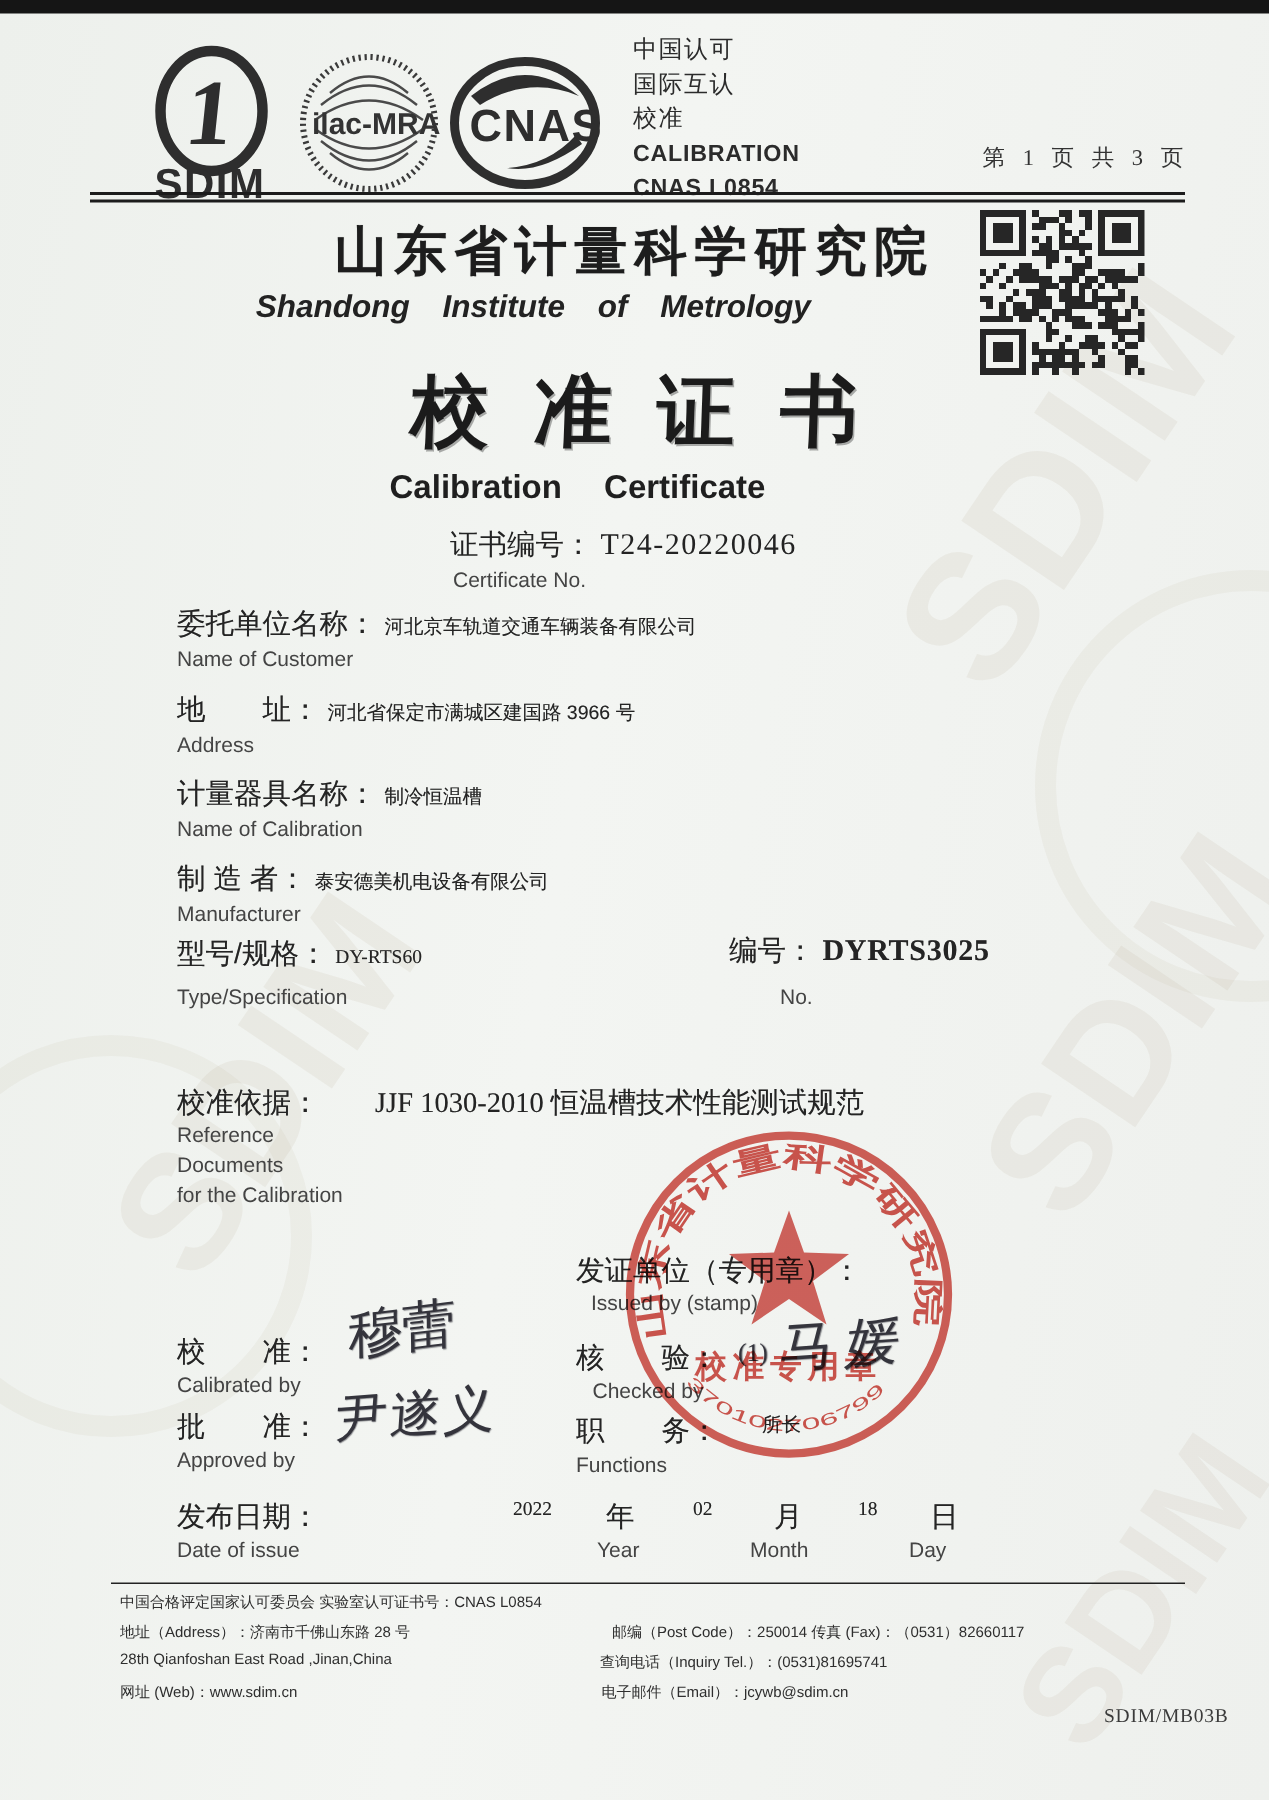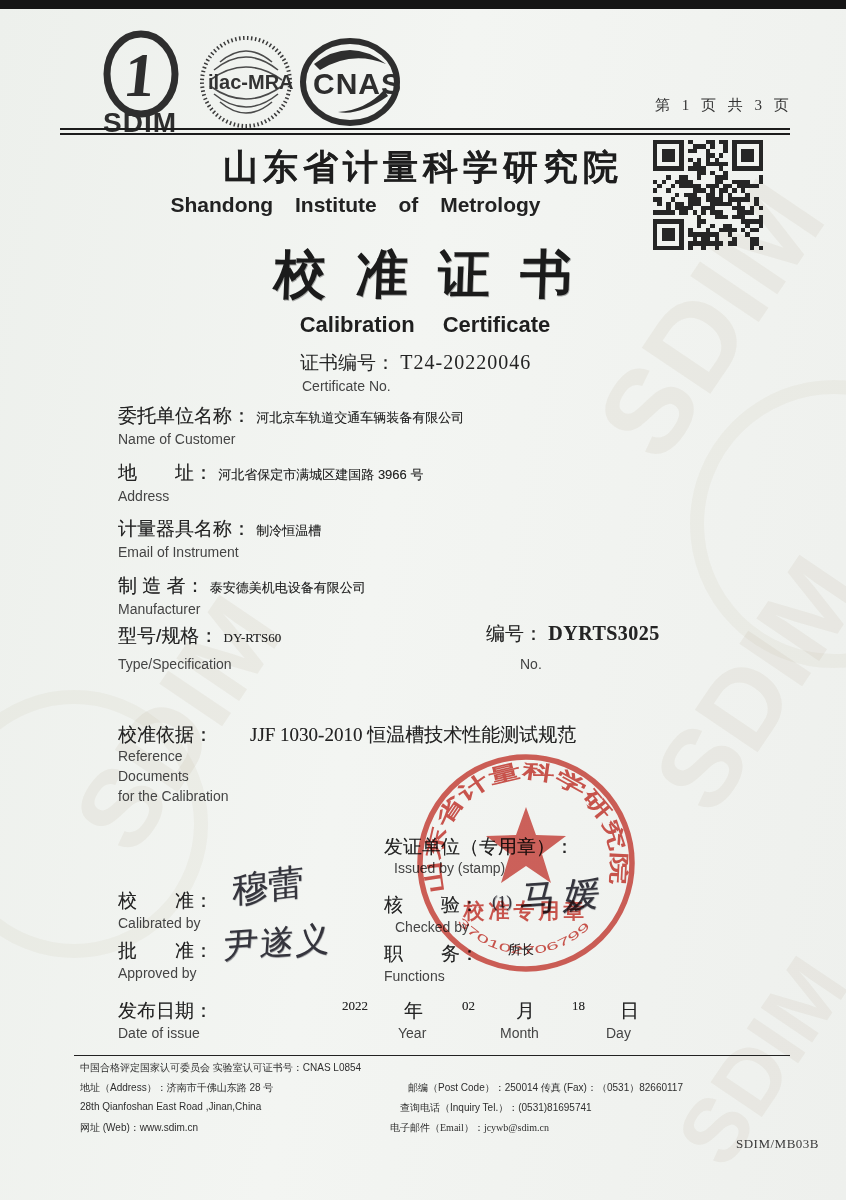--- a/index.html
+++ b/index.html
@@ -17,27 +17,27 @@
   .scan-edge{left:0;top:0;width:846px;height:9px;background:#151515;}
   
   .logo svg{display:block;}
   .accred{left:422px;top:22px;line-height:23px;font-size:16px;color:#2b2b2b;letter-spacing:1px;}
   .accred .en{font-weight:bold;letter-spacing:.5px;font-size:15.5px;}
   .pageinfo{left:655px;top:96px;font-size:15px;letter-spacing:4px;color:#333;font-family:"Liberation Serif",serif;}
   .dbl-rule{left:60px;top:128px;width:730px;height:3px;border-top:2.2px solid #1c1c1c;border-bottom:2px solid #1c1c1c;}
   
   .inst-cn{left:0;top:144px;width:846px;text-align:center;font-size:35px;font-weight:bold;
     letter-spacing:5px;font-family:"Liberation Serif",serif;color:#1d1d1d;text-shadow:0 0 .5px rgba(0,0,0,.5);}
-  .inst-en{left:0;top:193px;width:711px;text-align:center;font-size:21px;font-weight:bold;word-spacing:16px;color:#222;}
+  .inst-en{left:0;top:193px;width:711px;text-align:center;font-size:21px;font-weight:bold;word-spacing:16px;color:#222;font-style:italic;}
   .qr{left:653px;top:140px;width:110px;height:110px;}
   
   .title-cn{left:0;top:240px;width:846px;text-align:center;font-size:52px;font-weight:bold;
     font-family:"Liberation Serif",serif;letter-spacing:30px;text-indent:30px;color:#1b1b1b;
     transform:skewX(-2deg);text-shadow:1px 1px 0 rgba(30,30,30,.35);}
-  .title-en{left:0;top:312px;width:770px;text-align:center;font-size:22px;font-weight:bold;word-spacing:22px;color:#1f1f1f;padding-left:40px;}
+  .title-en{left:0;top:312px;width:770px;text-align:center;font-size:22px;font-weight:bold;word-spacing:22px;color:#1f1f1f;}
   .certno{left:300px;top:350px;font-size:19px;color:#232323;}
   .certno .val{font-family:"Liberation Serif",serif;font-size:20px;letter-spacing:1px;}
   .certno-en{left:302px;top:378px;font-size:14.5px;color:#3c3c3c;}
   
   .cn-label{font-size:19px;color:#242424;text-shadow:0 0 .4px rgba(0,0,0,.35);}
   .cn-value{font-size:13px;color:#242424;text-shadow:0 0 .4px rgba(0,0,0,.35);}
   .en-label{font-size:14px;color:#444;}
   .serif-val{font-family:"Liberation Serif",serif;}
   .bold{font-weight:bold;}
   
@@ -93,20 +93,27 @@
 
   <div class="abs logo" style="left:300px;top:38px;">
     <svg width="100" height="88" viewBox="0 0 100 88">
       <ellipse cx="50" cy="44" rx="47" ry="41" fill="none" stroke="#2e2e2e" stroke-width="6"></ellipse>
       <path d="M14 26 Q50 -2 86 26 Q52 12 20 32 Z" fill="#2e2e2e"></path>
       <path d="M88 58 Q60 78 38 74 Q66 72 84 52 Z" fill="#2e2e2e"></path>
       <text x="13" y="56" font-size="30" font-weight="bold" fill="#2e2e2e" letter-spacing="1" font-family="Liberation Sans, sans-serif">CNAS</text>
     </svg>
   </div>
 
+  <div class="abs accred">
+    <div>中国认可</div>
+    <div>国际互认</div>
+    <div>校准</div>
+    <div class="en">CALIBRATION</div>
+    <div class="en">CNAS L0854</div>
+  </div>
 
   <div class="abs pageinfo">第 1 页 共 3 页</div>
   <div class="abs dbl-rule"></div>
 
   <div class="abs inst-cn">山东省计量科学研究院</div>
   <div class="abs inst-en">Shandong Institute of Metrology</div>
 
   <div class="abs qr">
     <svg id="qr" width="110" height="110" viewBox="0 0 25 25" shape-rendering="crispEdges">
         <rect x="8" y="0" width="1" height="1" fill="#262626"></rect>
@@ -355,21 +362,21 @@
   <div class="abs cn-label" style="left:118px;top:460px;">
     <span>地　　址：</span>
     <span class="cn-value">河北省保定市满城区建国路 3966 号</span>
   </div>
   <div class="abs en-label" style="left:118px;top:488px;">Address</div>
 
   <div class="abs cn-label" style="left:118px;top:516px;">
     <span>计量器具名称：</span>
     <span class="cn-value">制冷恒温槽</span>
   </div>
-  <div class="abs en-label" style="left:118px;top:544px;">Email of Instrument</div>
+  <div class="abs en-label" style="left:118px;top:544px;">Name of Calibration</div>
 
   <div class="abs cn-label" style="left:118px;top:573px;">
     <span>制 造 者：</span>
     <span class="cn-value">泰安德美机电设备有限公司</span>
   </div>
   <div class="abs en-label" style="left:118px;top:601px;">Manufacturer</div>
 
   <div class="abs cn-label" style="left:118px;top:623px;">
     <span>型号/规格：</span>
     <span class="cn-value serif-val">DY-RTS60</span>
@@ -438,16 +445,16 @@
   <div class="abs en-label" style="left:500px;top:1025px;">Month</div>
   <div class="abs en-label" style="left:606px;top:1025px;">Day</div>
 
   <div class="abs foot-rule"></div>
   <div class="abs foot" style="left:80px;top:1061px;">中国合格评定国家认可委员会  实验室认可证书号：CNAS L0854</div>
   <div class="abs foot" style="left:80px;top:1081px;">地址（Address）：济南市千佛山东路 28 号</div>
   <div class="abs foot" style="left:408px;top:1081px;">邮编（Post Code）：250014 传真 (Fax)：（0531）82660117</div>
   <div class="abs foot" style="left:80px;top:1101px;">28th Qianfoshan East Road ,Jinan,China</div>
   <div class="abs foot" style="left:400px;top:1101px;">查询电话（Inquiry Tel.）：(0531)81695741</div>
   <div class="abs foot" style="left:80px;top:1121px;">网址 (Web)：www.sdim.cn</div>
-  <div class="abs foot" style="left:390px;top:1121px;font-family:Liberation Serif, serif;">电子邮件（Email）：jcywb@sdim.cn</div>
+  <div class="abs foot" style="left:401px;top:1121px;">电子邮件（Email）：jcywb@sdim.cn</div>
   <div class="abs formcode">SDIM/MB03B</div>
 
 </div>
 
 </body></html>

